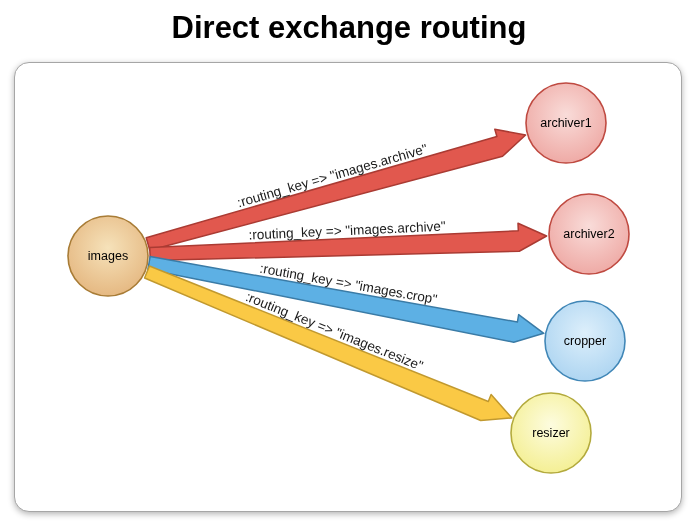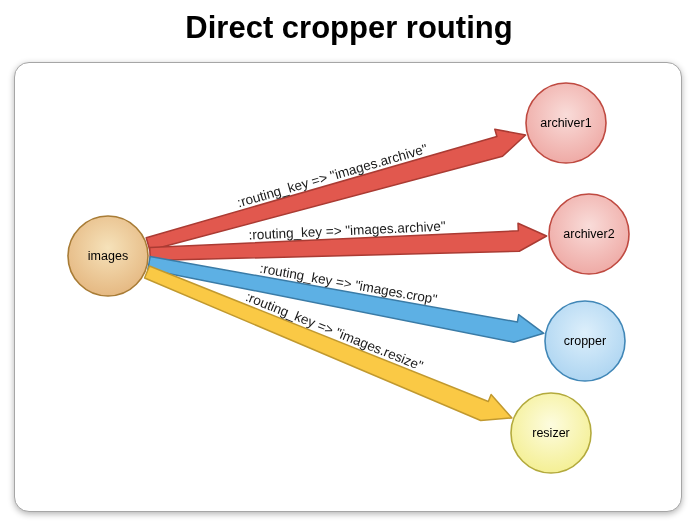--- a/index.html
+++ b/index.html
@@ -35,21 +35,21 @@
   }
   .panel svg { display: block; border-radius: 15px; }
   .arrow-label { font-size: 13.5px; fill: #1b1b1b; }
   .node-label  { font-size: 12.5px; fill: #000000; }
 </style>
 </head>
 <body>
 
 <div class="stage">
 
-  <div class="title">Direct cropper routing</div>
+  <div class="title">Direct exchange routing</div>
 
   <div class="panel">
     <svg width="666" height="448" viewBox="0 0 666 448" xmlns="http://www.w3.org/2000/svg">
       <defs>
         <radialGradient id="g-ex" cx="50%" cy="40%" r="75%">
           <stop offset="0%" stop-color="#f6e2ba"></stop>
           <stop offset="100%" stop-color="#e1ae74"></stop>
         </radialGradient>
         <radialGradient id="g-q0" cx="50%" cy="40%" r="75%">
           <stop offset="0%" stop-color="#f9dcd9"></stop>

